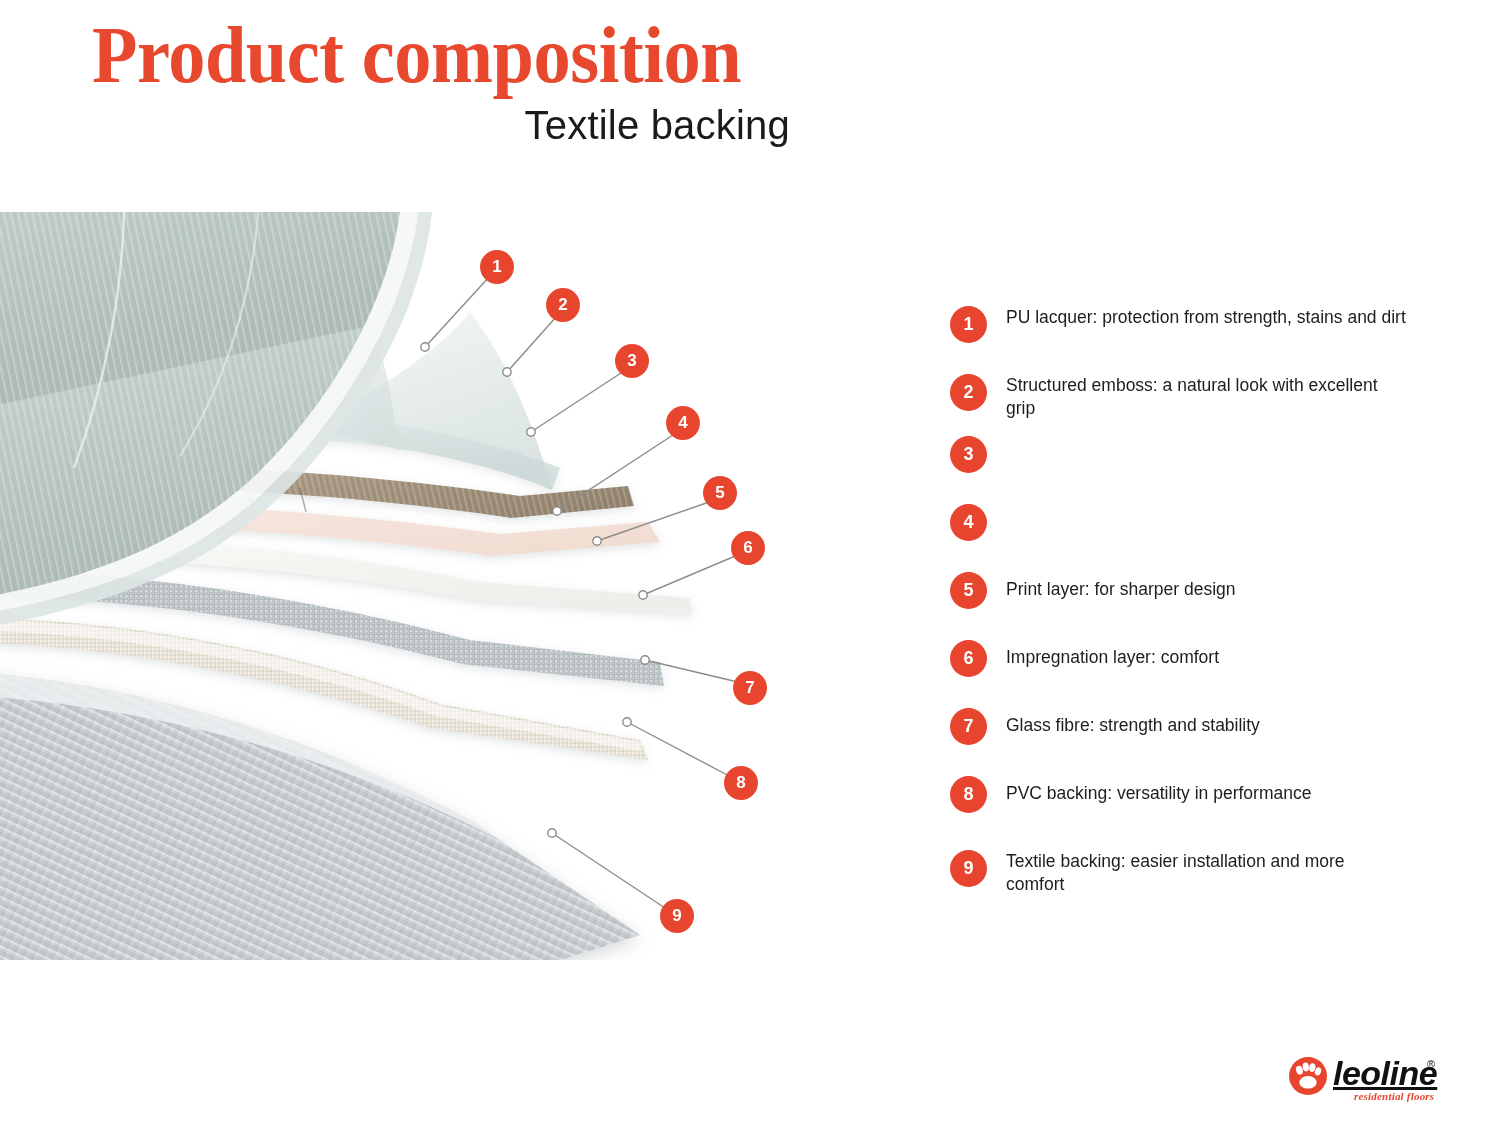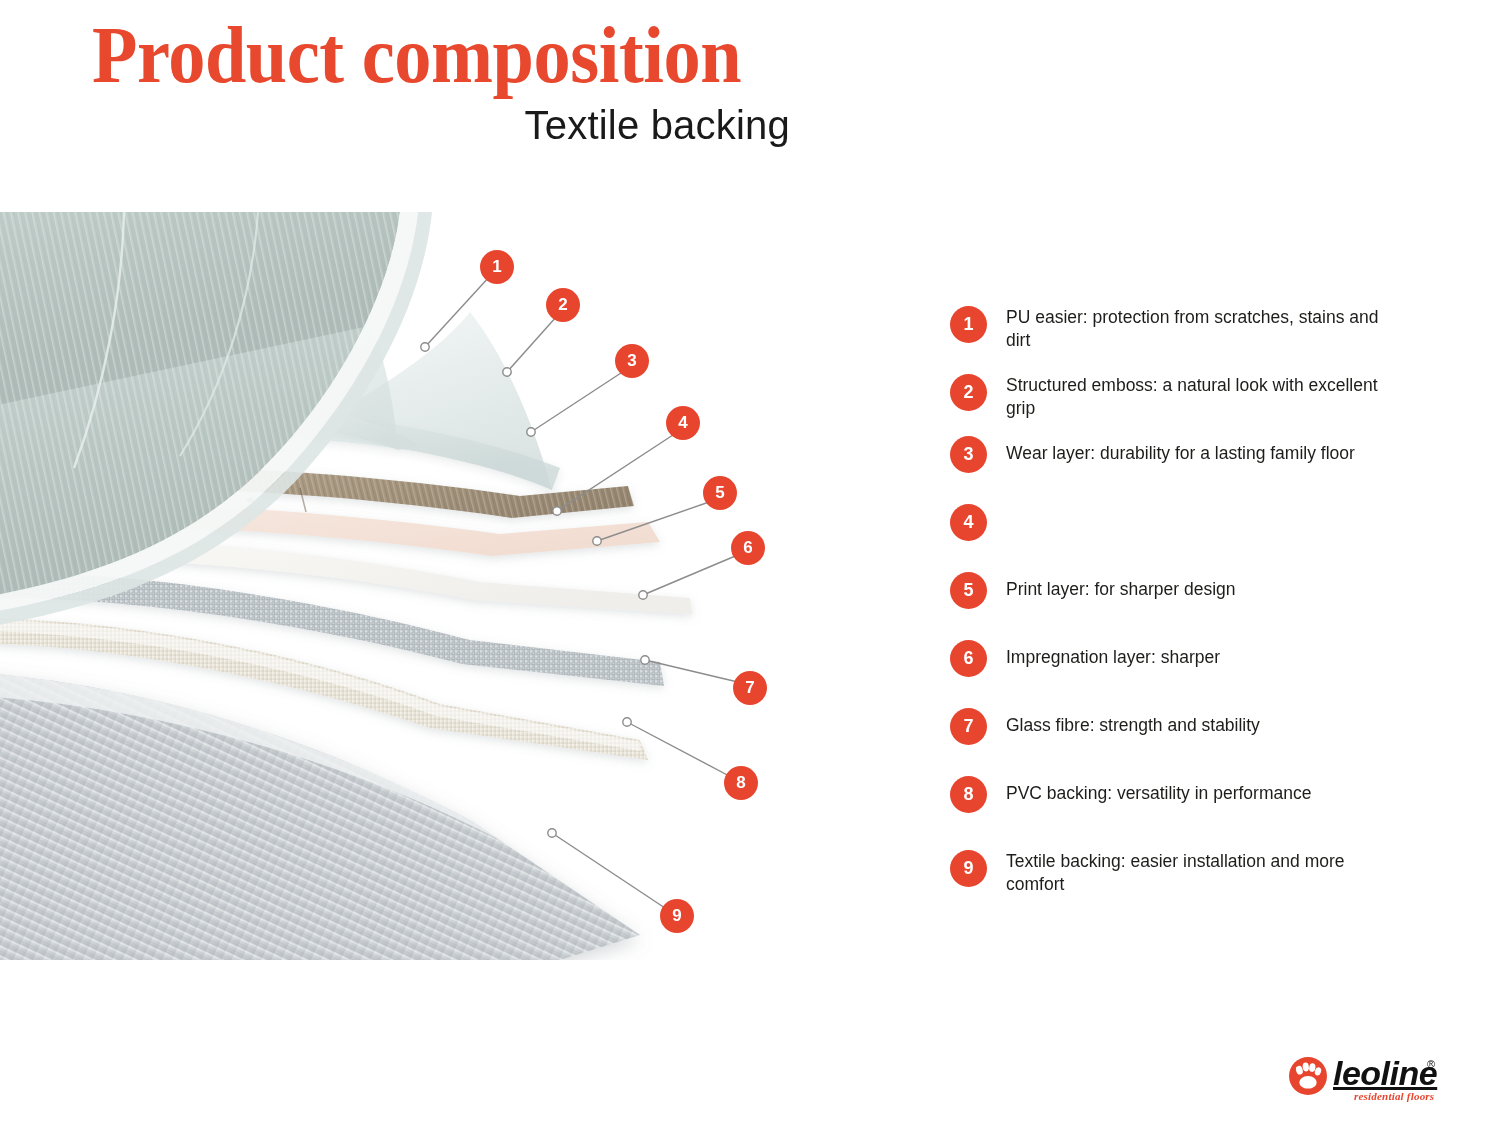--- a/index.html
+++ b/index.html
@@ -330,45 +330,44 @@
     <div class="callout-badge" style="left:748px; top:548px;">6</div>
     <div class="callout-badge" style="left:750px; top:688px;">7</div>
     <div class="callout-badge" style="left:741px; top:783px;">8</div>
     <div class="callout-badge" style="left:677px; top:916px;">9</div>
   </div>
 
   <div id="legend">
 
     <div class="legend-row two-line">
       <div class="legend-badge">1</div>
-      <div class="legend-text">PU easier: protection from scratches, stains and dirt</div>
+      <div class="legend-text">PU lacquer: protection from strength, stains and dirt</div>
     </div>
 
     <div class="legend-row two-line">
       <div class="legend-badge">2</div>
       <div class="legend-text">Structured emboss: a natural look with excellent grip</div>
     </div>
 
     <div class="legend-row">
       <div class="legend-badge">3</div>
-      <div class="legend-text">Wear layer: durability for a lasting family floor</div>
     </div>
 
     <div class="legend-row">
       <div class="legend-badge">4</div>
     </div>
 
     <div class="legend-row">
       <div class="legend-badge">5</div>
       <div class="legend-text">Print layer: for sharper design</div>
     </div>
 
     <div class="legend-row">
       <div class="legend-badge">6</div>
-      <div class="legend-text">Impregnation layer: sharper</div>
+      <div class="legend-text">Impregnation layer: comfort</div>
     </div>
 
     <div class="legend-row">
       <div class="legend-badge">7</div>
       <div class="legend-text">Glass fibre: strength and stability</div>
     </div>
 
     <div class="legend-row">
       <div class="legend-badge">8</div>
       <div class="legend-text">PVC backing: versatility in performance</div>

